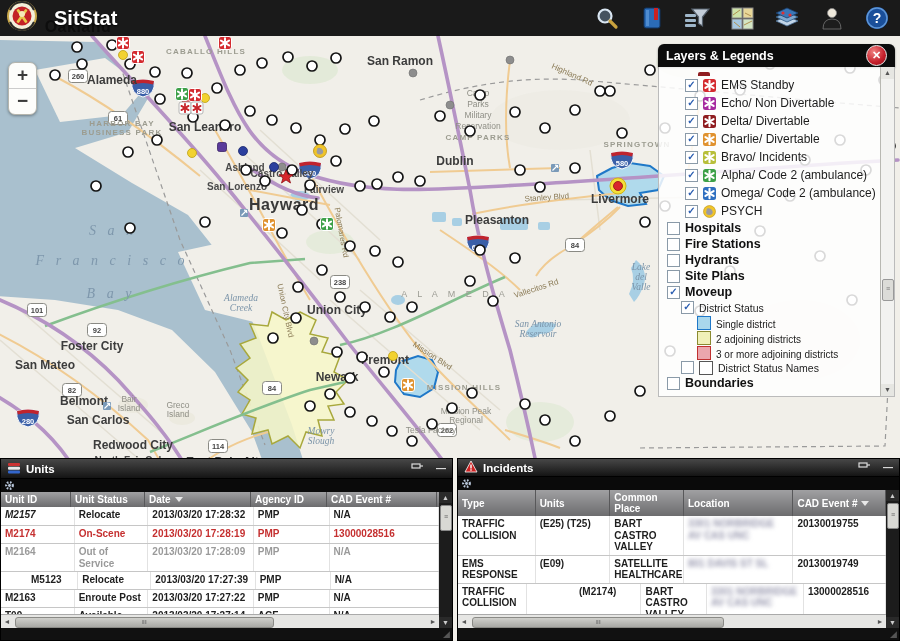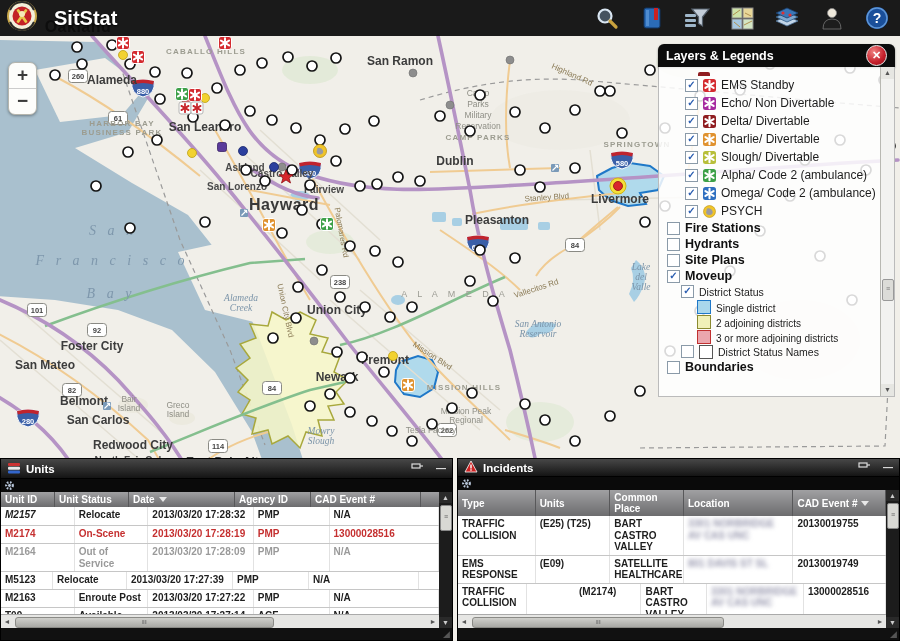--- a/index.html
+++ b/index.html
@@ -890,21 +890,21 @@
             <span class="sol-ico">
               <svg width="13" height="13" viewBox="0 0 13 13">
                 <rect width="13" height="13" rx="2.5" fill="#b8bf3a"></rect>
                 <g stroke="#fff" stroke-width="2.1" stroke-linecap="round">
                   <line x1="6.5" y1="1.8" x2="6.5" y2="11.2"></line>
                   <line x1="2.4" y1="4.1" x2="10.6" y2="8.9"></line>
                   <line x1="2.4" y1="8.9" x2="10.6" y2="4.1"></line>
                 </g>
               </svg>
             </span>
-            <span class="lbl">Slough/ Divertable</span>
+            <span class="lbl">Bravo/ Incidents</span>
           </div>
           <div class="lg-row">
             <span class="cb">✓</span>
             <span class="sol-ico">
               <svg width="13" height="13" viewBox="0 0 13 13">
                 <rect width="13" height="13" rx="2.5" fill="#3da048"></rect>
                 <g stroke="#fff" stroke-width="2.1" stroke-linecap="round">
                   <line x1="6.5" y1="1.8" x2="6.5" y2="11.2"></line>
                   <line x1="2.4" y1="4.1" x2="10.6" y2="8.9"></line>
                   <line x1="2.4" y1="8.9" x2="10.6" y2="4.1"></line>
@@ -934,20 +934,24 @@
                 <circle cx="6.5" cy="6.5" r="6" fill="#f0c429" stroke="#b89010" stroke-width=".6"></circle>
                 <path d="M4,3.5 q4,-1 5.5,2.5 q1,3 -2.5,4 q-3.5,.5 -4,-2.5 Z" fill="#9a9aa2"></path>
               </svg>
             </span>
             <span class="lbl">PSYCH</span>
           </div>
         </div>
       <div id="section-list">
           <div class="sec-row">
             <span class="cb"></span>
+            <span class="lbl">Hospitals</span>
+          </div>
+          <div class="sec-row">
+            <span class="cb"></span>
             <span class="lbl">Fire Stations</span>
           </div>
           <div class="sec-row">
             <span class="cb"></span>
             <span class="lbl">Hydrants</span>
           </div>
           <div class="sec-row">
             <span class="cb"></span>
             <span class="lbl">Site Plans</span>
           </div>
@@ -1013,21 +1017,21 @@
       <span>
         <svg width="11" height="11" viewBox="0 0 12 12">
             <circle cx="6" cy="6" r="3.6" fill="none" stroke="#b9c7da" stroke-width="2.4" stroke-dasharray="1.8 1.6"></circle>
             <circle cx="6" cy="6" r="1.6" fill="#b9c7da"></circle>
           </svg>
       </span>
     </div>
     <div class="dp-body">
       <div class="dp-table" id="units-table">
           <div class="thead">
-            <div class="th" style="width: 54px; text-align: center;">
+            <div class="th" style="width: 70px; text-align: center;">
               <span>Unit ID</span>
             </div>
             <div class="th" style="width: 74px;">
               <span>Unit Status</span>
             </div>
             <div class="th" style="width: 106px;">
               <span>Date</span>
               <span class="sort"></span>
             </div>
             <div class="th" style="width: 76px;">
@@ -1053,21 +1057,21 @@
               <div class="td" style="width: 110px;">13000028516</div>
             </div>
             <div class="trow row-gray" style="min-height: 17px;">
               <div class="td" style="width: 74px;">M2164</div>
               <div class="td" style="width: 74px;">Out of Service</div>
               <div class="td" style="width: 106px;">2013/03/20 17:28:09</div>
               <div class="td" style="width: 76px;">PMP</div>
               <div class="td" style="width: 110px;">N/A</div>
             </div>
             <div class="trow" style="min-height: 17px;">
-              <div class="td" style="width: 52px;">M5123</div>
+              <div class="td" style="width: 52px; margin-left: 26px;">M5123</div>
               <div class="td" style="width: 74px;">Relocate</div>
               <div class="td" style="width: 106px;">2013/03/20 17:27:39</div>
               <div class="td" style="width: 76px;">PMP</div>
               <div class="td" style="width: 110px;">N/A</div>
             </div>
             <div class="trow" style="min-height: 17px;">
               <div class="td" style="width: 74px;">M2163</div>
               <div class="td" style="width: 74px;">Enroute Post</div>
               <div class="td" style="width: 106px;">2013/03/20 17:27:22</div>
               <div class="td" style="width: 76px;">PMP</div>

